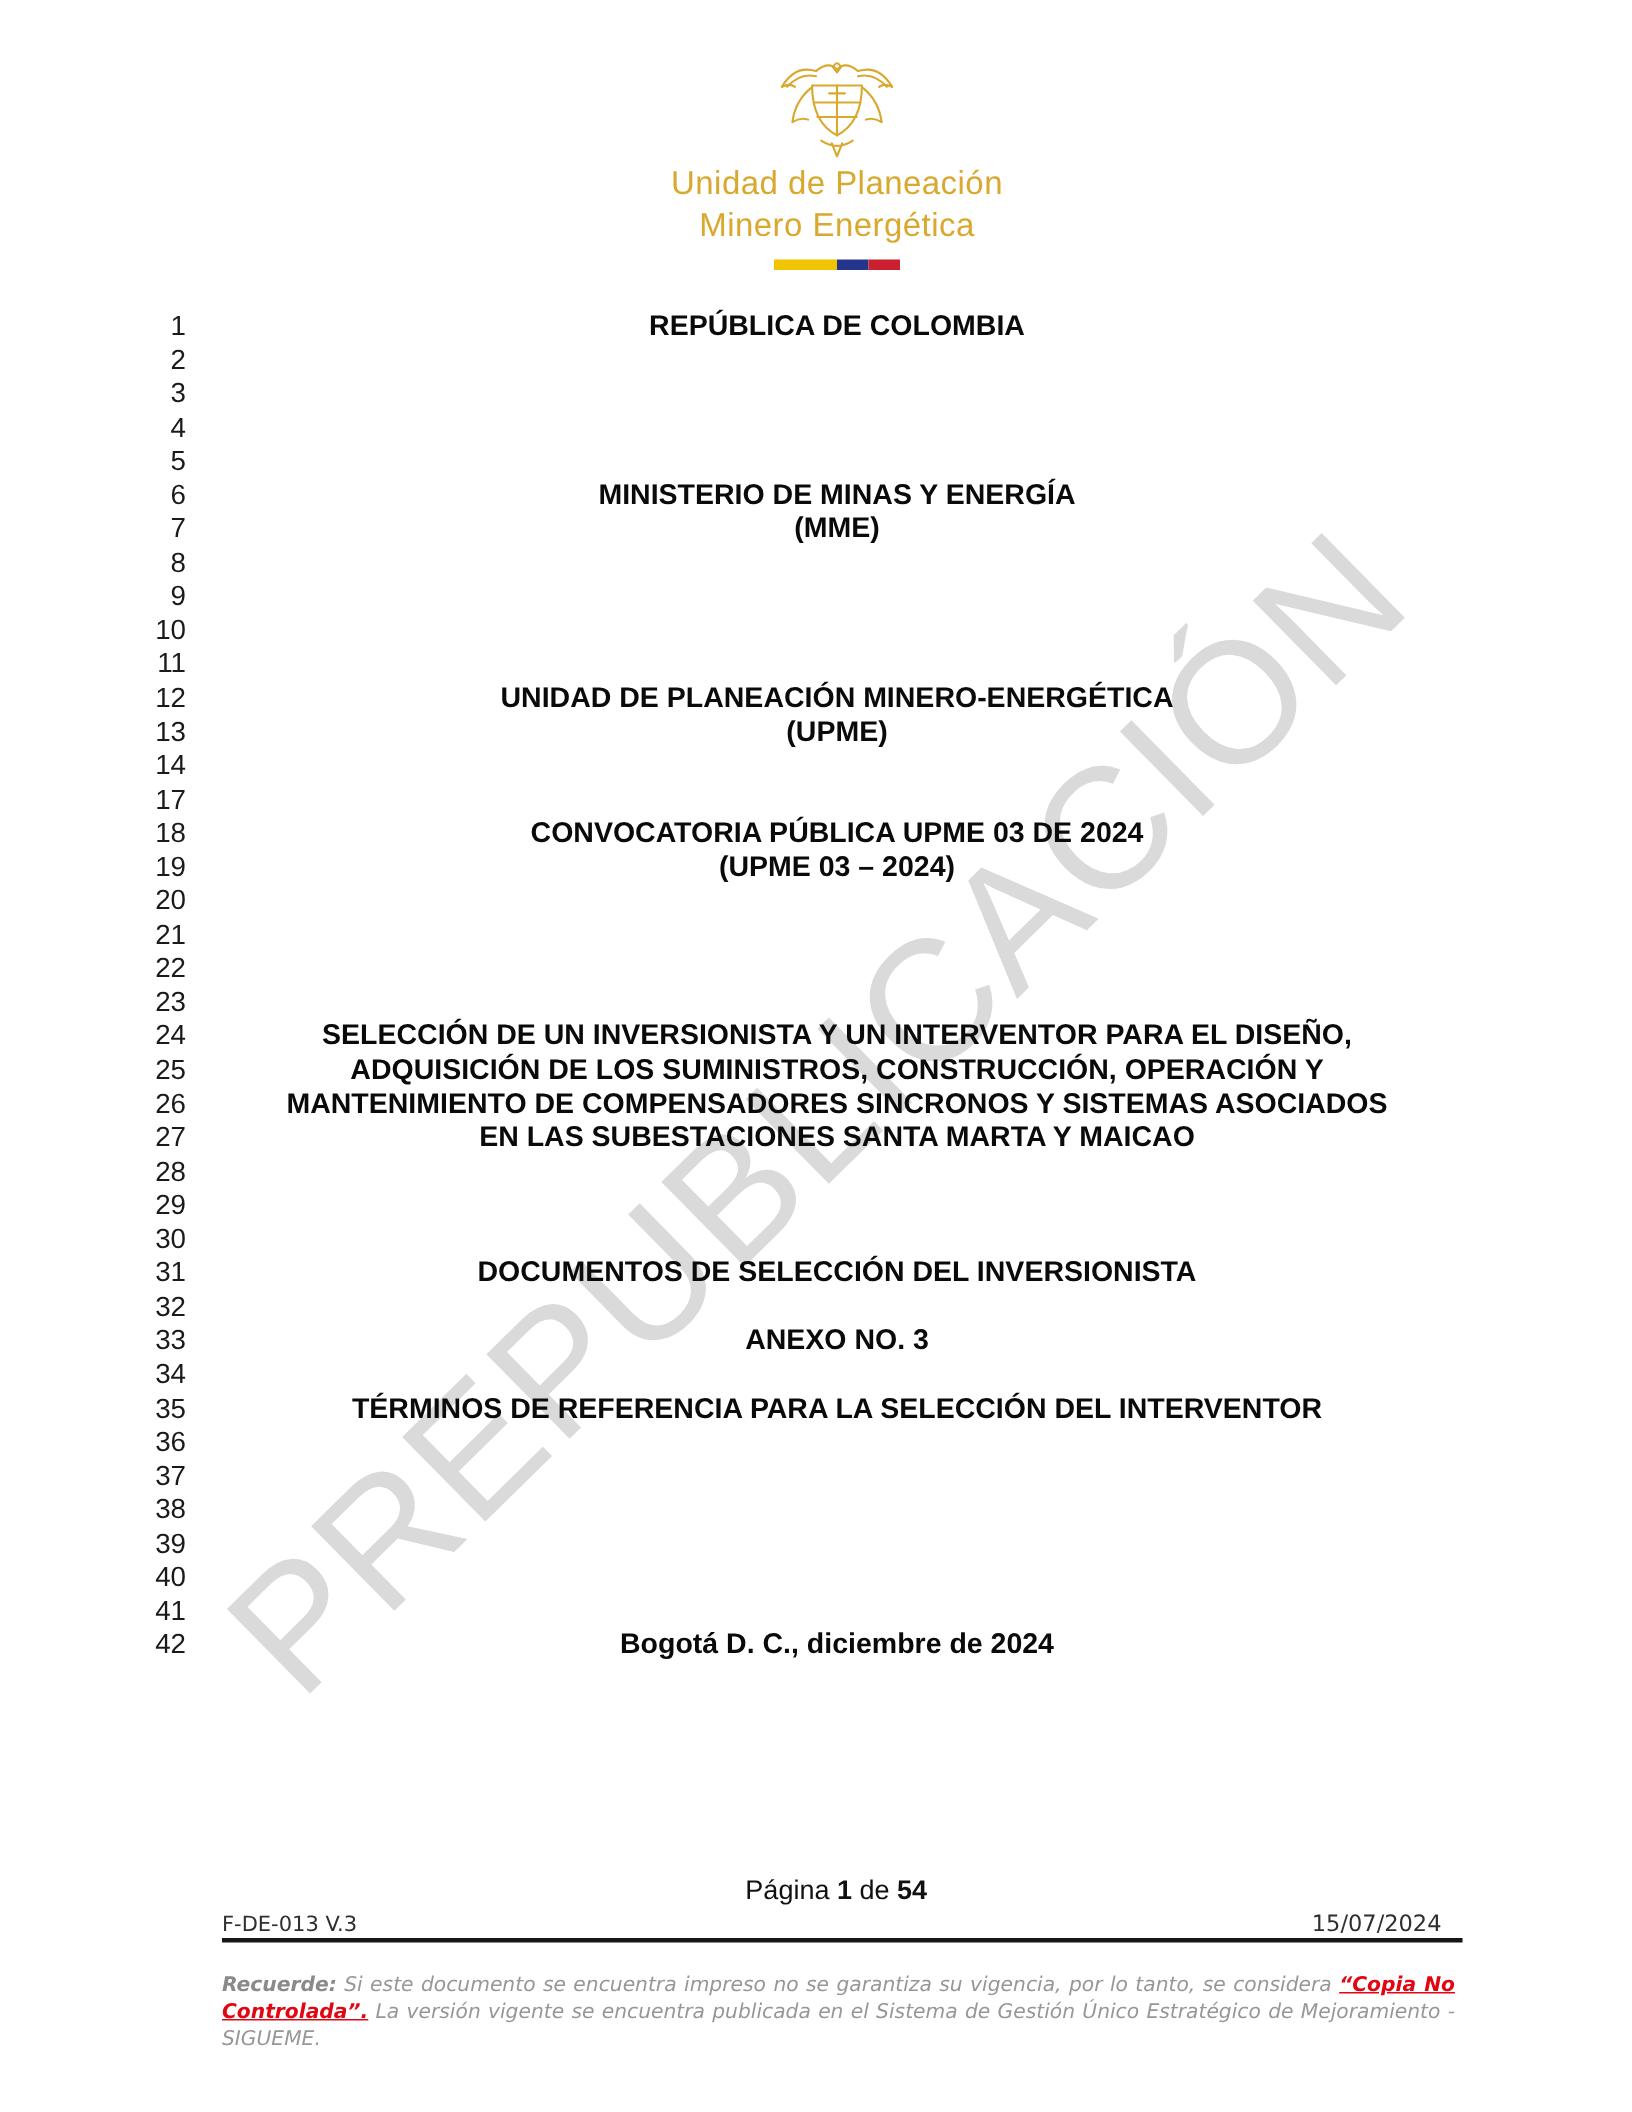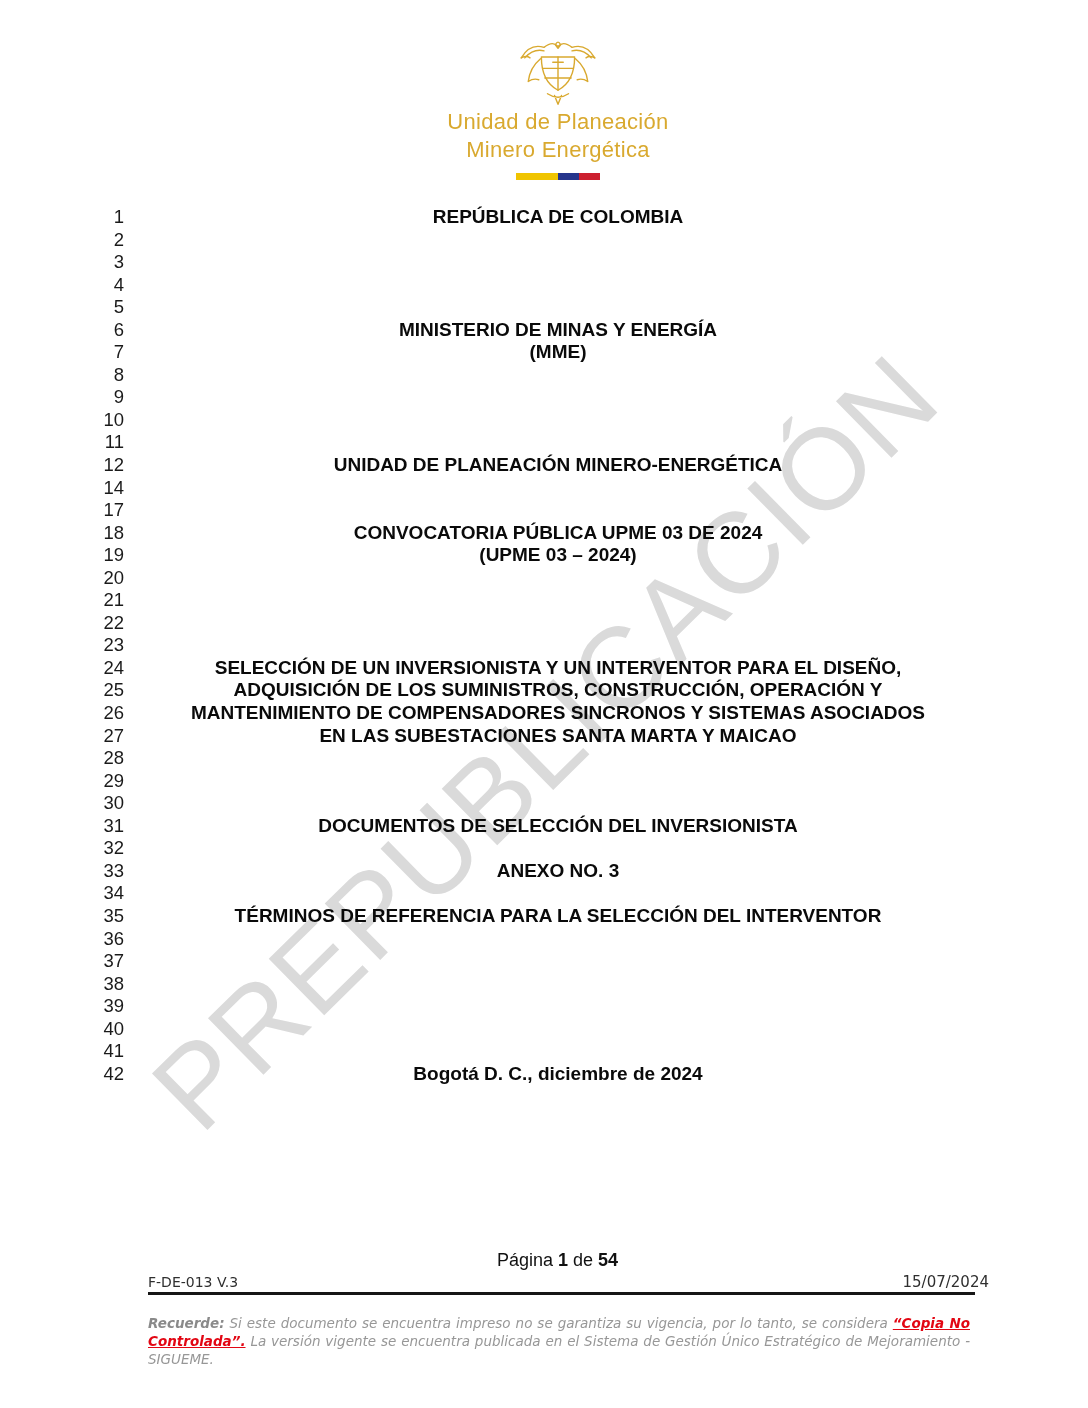--- a/index.html
+++ b/index.html
@@ -27,21 +27,21 @@
   .doc-lines{position:absolute;top:206px;left:100px;right:96px;z-index:1;}
   .dline{display:flex;align-items:baseline;height:22.55px;}
   .dnum{flex:none;width:24px;text-align:right;font-size:18.5px;color:#1a1a1a;}
   .dtext{flex:1;text-align:center;font-size:19px;font-weight:700;color:#0a0a0a;white-space:nowrap;}
   
   .page-count{
     position:absolute;top:1250px;left:140px;right:113px;z-index:1;
     text-align:center;font-size:18px;color:#111;
   }
   .meta-row{
-    position:absolute;top:1273px;left:148px;right:99px;z-index:1;
+    position:absolute;top:1273px;left:148px;right:127px;z-index:1;
     display:flex;justify-content:space-between;align-items:baseline;
     font-family:"DejaVu Sans",sans-serif;font-size:14px;color:#2f2f2f;
   }
   .meta-date{font-size:15px;}
   .footer-rule{position:absolute;top:1292px;left:148px;right:113px;height:3px;background:#161616;z-index:1;}
   .note{
     position:absolute;top:1315px;left:148px;right:118px;z-index:1;margin:0;
     font-family:"DejaVu Sans",sans-serif;font-style:italic;font-size:13.5px;
     line-height:17.8px;color:#979797;text-align:justify;
   }
@@ -126,20 +126,24 @@
       </div>
       <div class="dline">
         <span class="dnum">11</span>
         <span class="dtext"></span>
       </div>
       <div class="dline">
         <span class="dnum">12</span>
         <span class="dtext">UNIDAD DE PLANEACIÓN MINERO-ENERGÉTICA</span>
       </div>
       <div class="dline">
+        <span class="dnum">13</span>
+        <span class="dtext">(UPME)</span>
+      </div>
+      <div class="dline">
         <span class="dnum">14</span>
         <span class="dtext"></span>
       </div>
       <div class="dline">
         <span class="dnum">17</span>
         <span class="dtext"></span>
       </div>
       <div class="dline">
         <span class="dnum">18</span>
         <span class="dtext">CONVOCATORIA PÚBLICA UPME 03 DE 2024</span>

